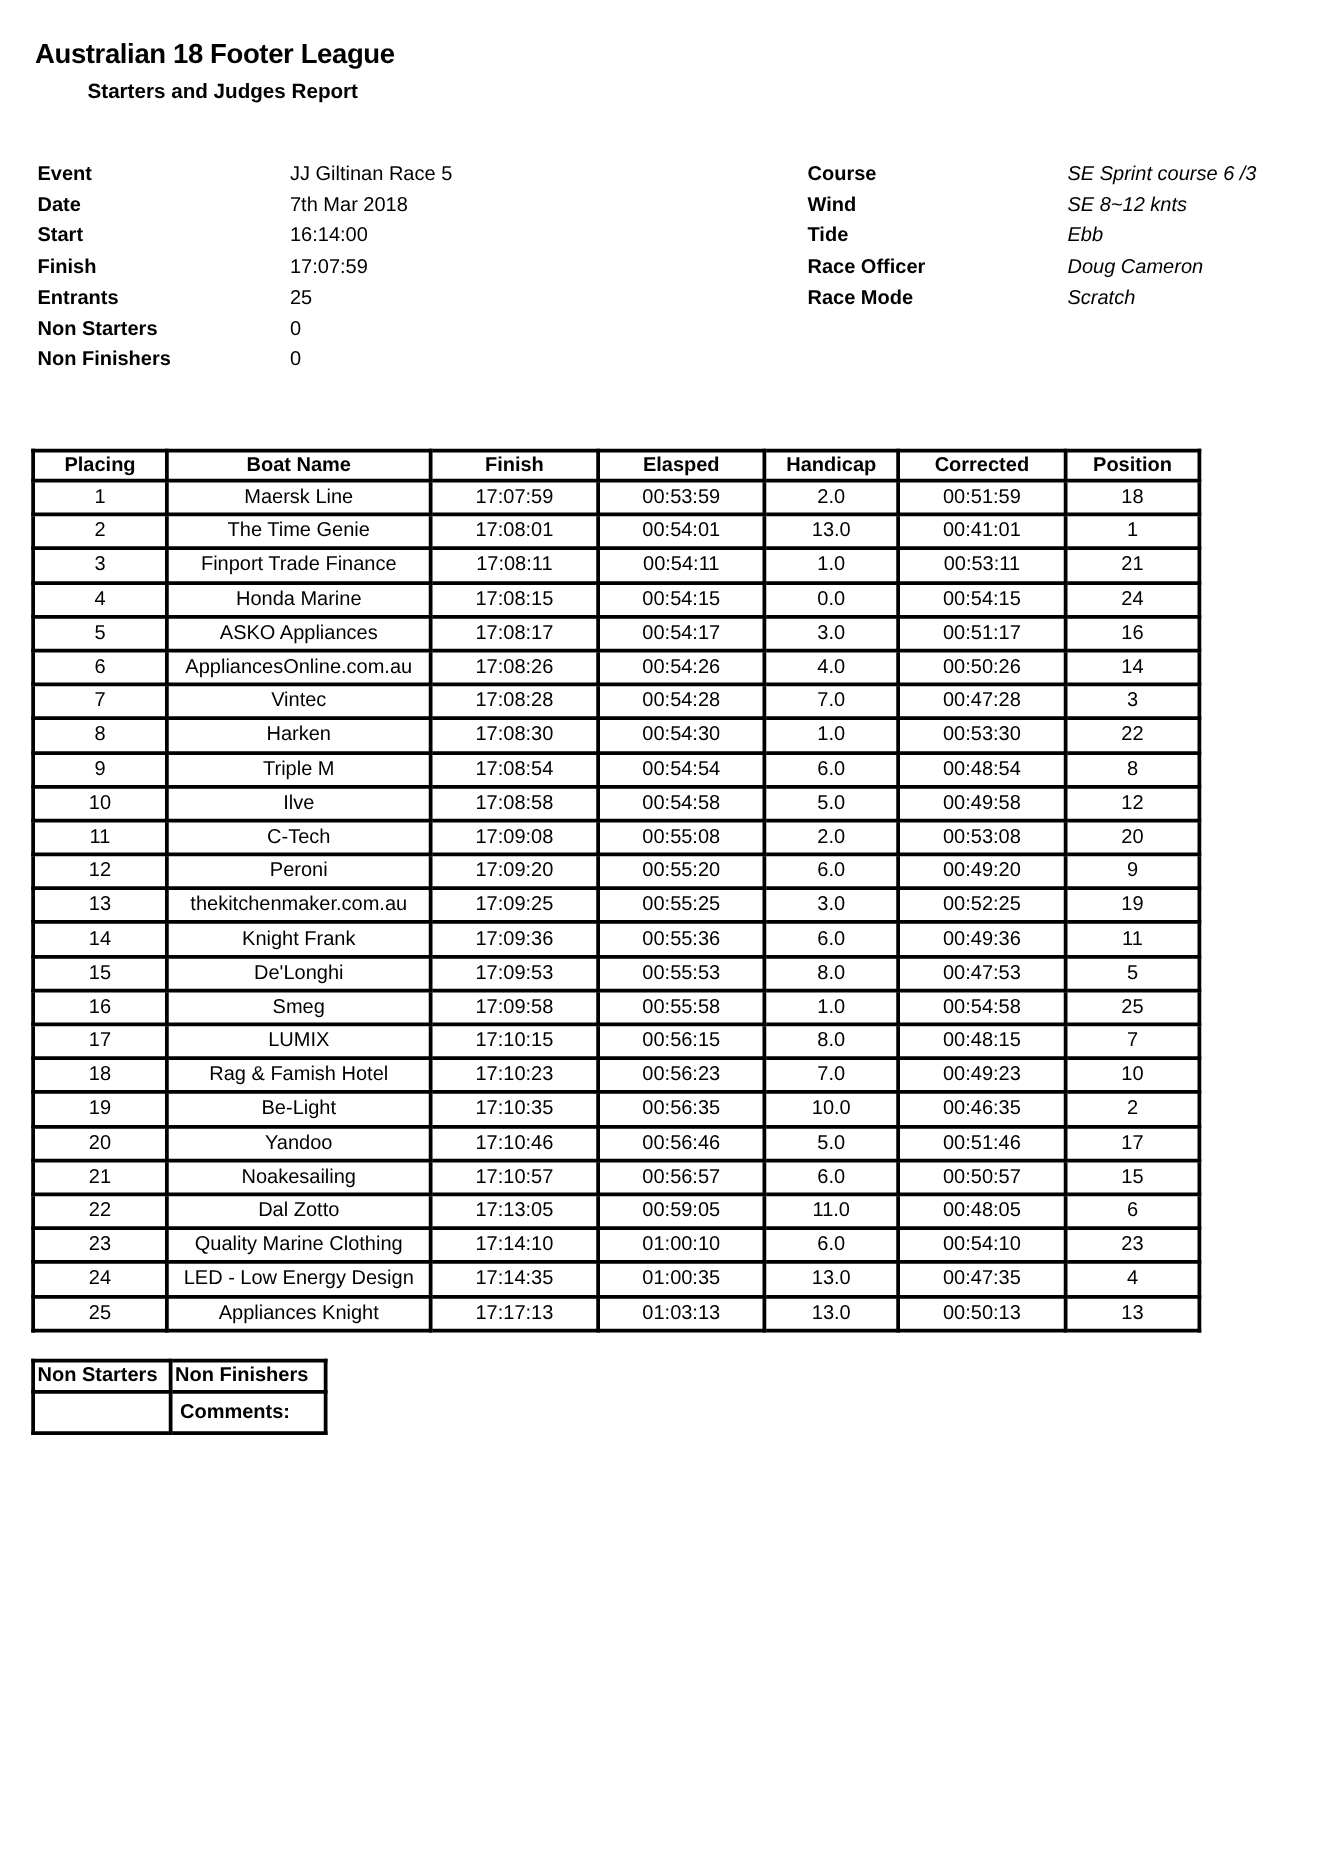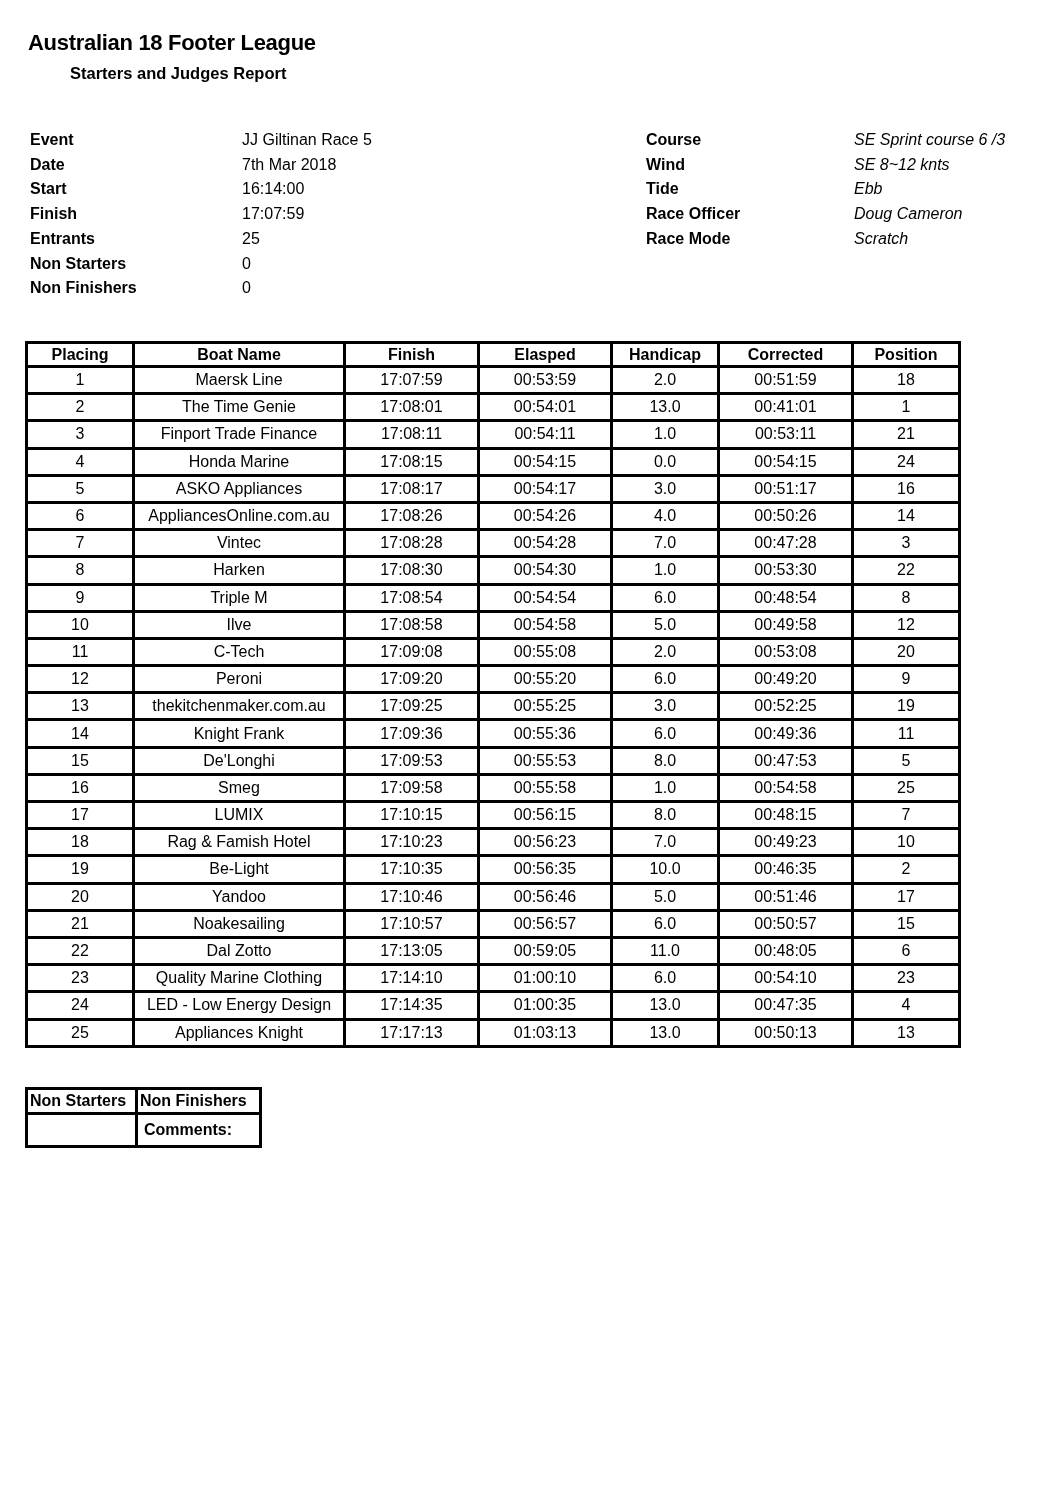--- a/index.html
+++ b/index.html
@@ -4,25 +4,25 @@
 <style>
   html, body { margin:0; padding:0; background:#ffffff; }
   body { width:1058px; height:1497px; position:relative; font-family:"Liberation Sans", sans-serif; color:#000; overflow:hidden; }
   .title { position:absolute; left:28px; top:30px; font-size:22px; font-weight:bold; letter-spacing:-0.3px; }
   .subtitle { position:absolute; left:70px; top:64px; font-size:16.5px; font-weight:bold; }
   .info { position:absolute; font-size:16px; }
   .info .row { position:absolute; height:24.7px; white-space:nowrap; }
   .info .lbl { position:absolute; left:0; font-weight:bold; }
   .info .val { position:absolute; }
   #info-left { left:30px; top:131px; }
-  #info-left .val { left:212px; }
+  #info-left .val { left:202px; }
   #info-right { left:646px; top:131px; }
   #info-right .val { left:208px;font-style:italic; }
   table { border-collapse:collapse; position:absolute; font-size:16px; }
-  #results { left:25px; top:341px; }
+  #results { left:25px; top:359px; }
   #results th, #results td { border:3px solid #000; text-align:center; padding:0; white-space:nowrap; }
   #results th { height:21px; font-weight:bold; }
   #results td { height:24.2px; }
   #footer-table { left:25px; top:1087px; }
   #footer-table td { border:3px solid #000; padding:0 2px; height:22px; font-weight:bold; white-space:nowrap; }
   #footer-table tr.r2 td { height:30px; }
 </style>
 </head>
 <body>
 

